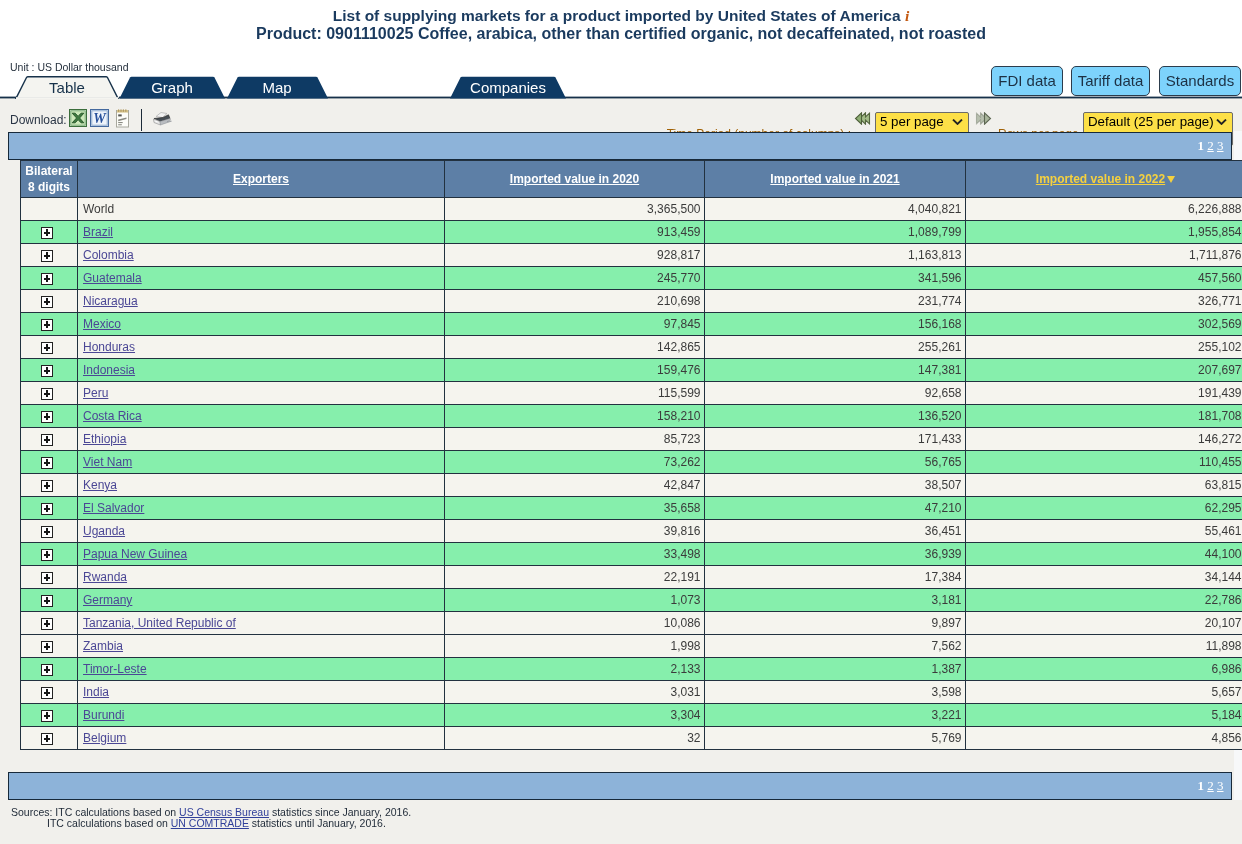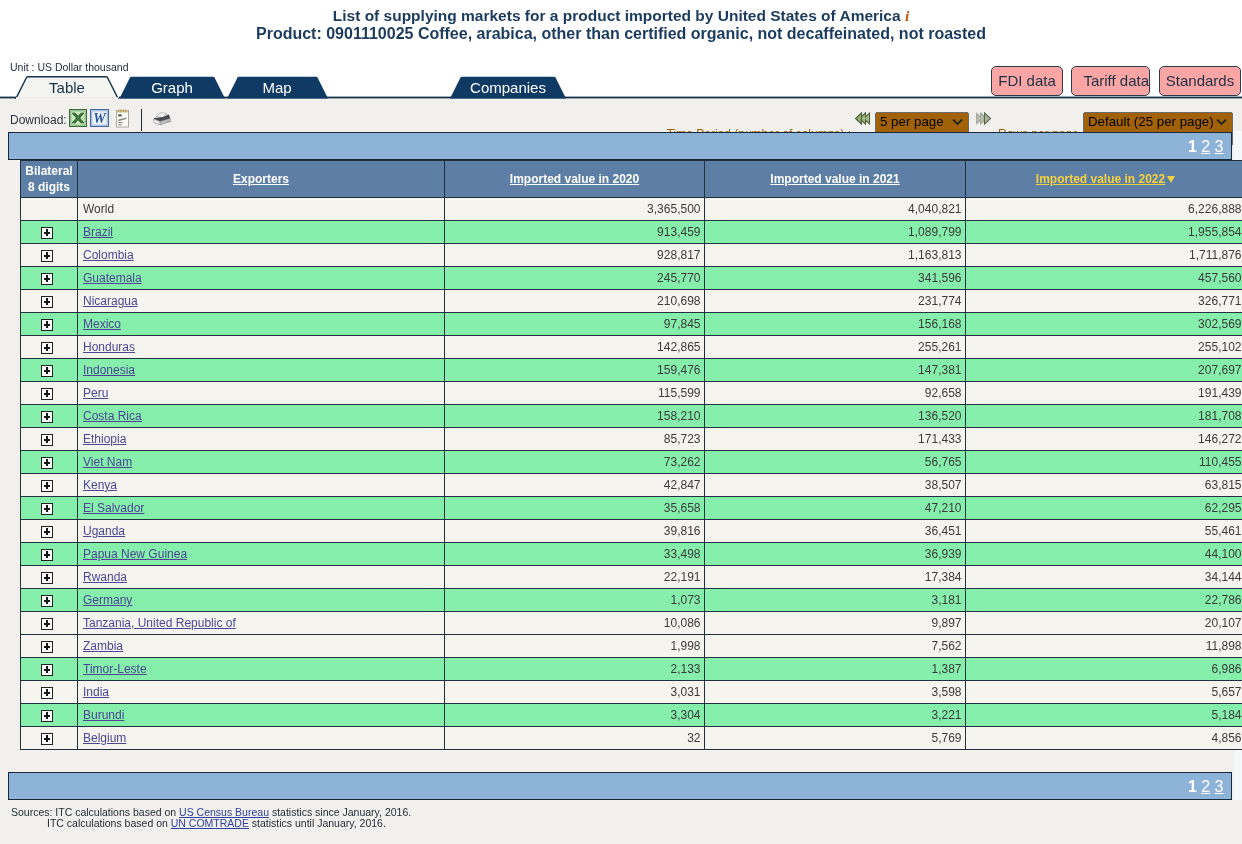--- a/index.html
+++ b/index.html
@@ -4,44 +4,44 @@
 <style>
   html,body{margin:0;padding:0;width:1242px;height:844px;overflow:hidden;
     font-family:"Liberation Sans",sans-serif;background:#ffffff;position:relative;}
   .abs{position:absolute;}
   #graybg{position:absolute;left:0;top:98px;width:1242px;height:746px;background:#f1f0ec;}
   .title{width:1242px;text-align:center;font-weight:bold;font-size:15.5px;color:#1a3a5e;}
   #t1{top:6.5px;}
   #t2{top:25px;}
   .info{color:#c45911;font-family:"Liberation Serif",serif;font-style:italic;font-weight:bold;}
   #unit{left:10px;top:61px;font-size:10.5px;color:#25303d;}
-  .btn{position:absolute;top:66px;height:28px;background:#fca5a5;border:1.6px solid #2c3c4c;
+  .btn{position:absolute;top:66px;height:28px;background:#7dd3fc;border:1.6px solid #2c3c4c;
     border-radius:5px;color:#1d3144;font-size:15px;text-align:center;line-height:28px;}
   #bfdi{left:991px;width:70px;}
-  #btariff{left:1071px;width:77px;text-align:right;}
+  #btariff{left:1071px;width:77px;}
   #bstd{left:1159px;width:80px;}
   
   #dl{left:10px;top:113px;font-size:12px;color:#2a3545;}
   .dlicon{position:absolute;top:110px;}
   #sep{left:140.5px;top:109px;width:1.5px;height:22px;background:#1c2a38;}
   
   .ctl{font-size:12px;color:#a16207;margin-top:12px;}
   #tp{right:391px;top:115px;}
-  .sel{position:absolute;top:111.5px;height:34px;box-sizing:border-box;background:#a16207;border:1px solid #6b6b6b;
+  .sel{position:absolute;top:111.5px;height:34px;box-sizing:border-box;background:#fde047;border:1px solid #6b6b6b;
     border-radius:2px;font-size:13.3px;color:#000;line-height:17px;padding-left:4px;}
   .caret{position:absolute;right:5px;top:6px;}
   #sel1{left:875px;width:94px;}
   #sel2{left:1083px;width:150px;}
   #rpp{left:998px;top:115px;}
   
   .bar{position:absolute;left:8px;width:1222px;height:26px;background:#8db3d9;
     border:1.5px solid #17293a;}
   #bar1{top:131.5px;}
   #bar2{top:771.5px;}
-  .pgn{position:absolute;right:7.5px;top:5.5px;font-size:16px;color:#fff;}
+  .pgn{position:absolute;right:7.5px;top:5.5px;font-size:13px;color:#fff;font-family:Liberation Serif, serif;}
   .pgn a{color:#fff;}
   
   table{position:absolute;left:20px;top:160px;border-collapse:collapse;width:1225px;
     table-layout:fixed;font-size:12px;padding-left:21px;}
   td,th{border:1px solid #22313f;overflow:hidden;white-space:nowrap;}
   th{background:#5d7fa6;color:#fff;height:34px;font-size:12px;}
   th a{color:#fff;}
   .gold{color:#f5d13f;}
   td{height:22px;padding:0;color:#3b3b3b;}
   tr.iv td{background:#f5f4ee;}

